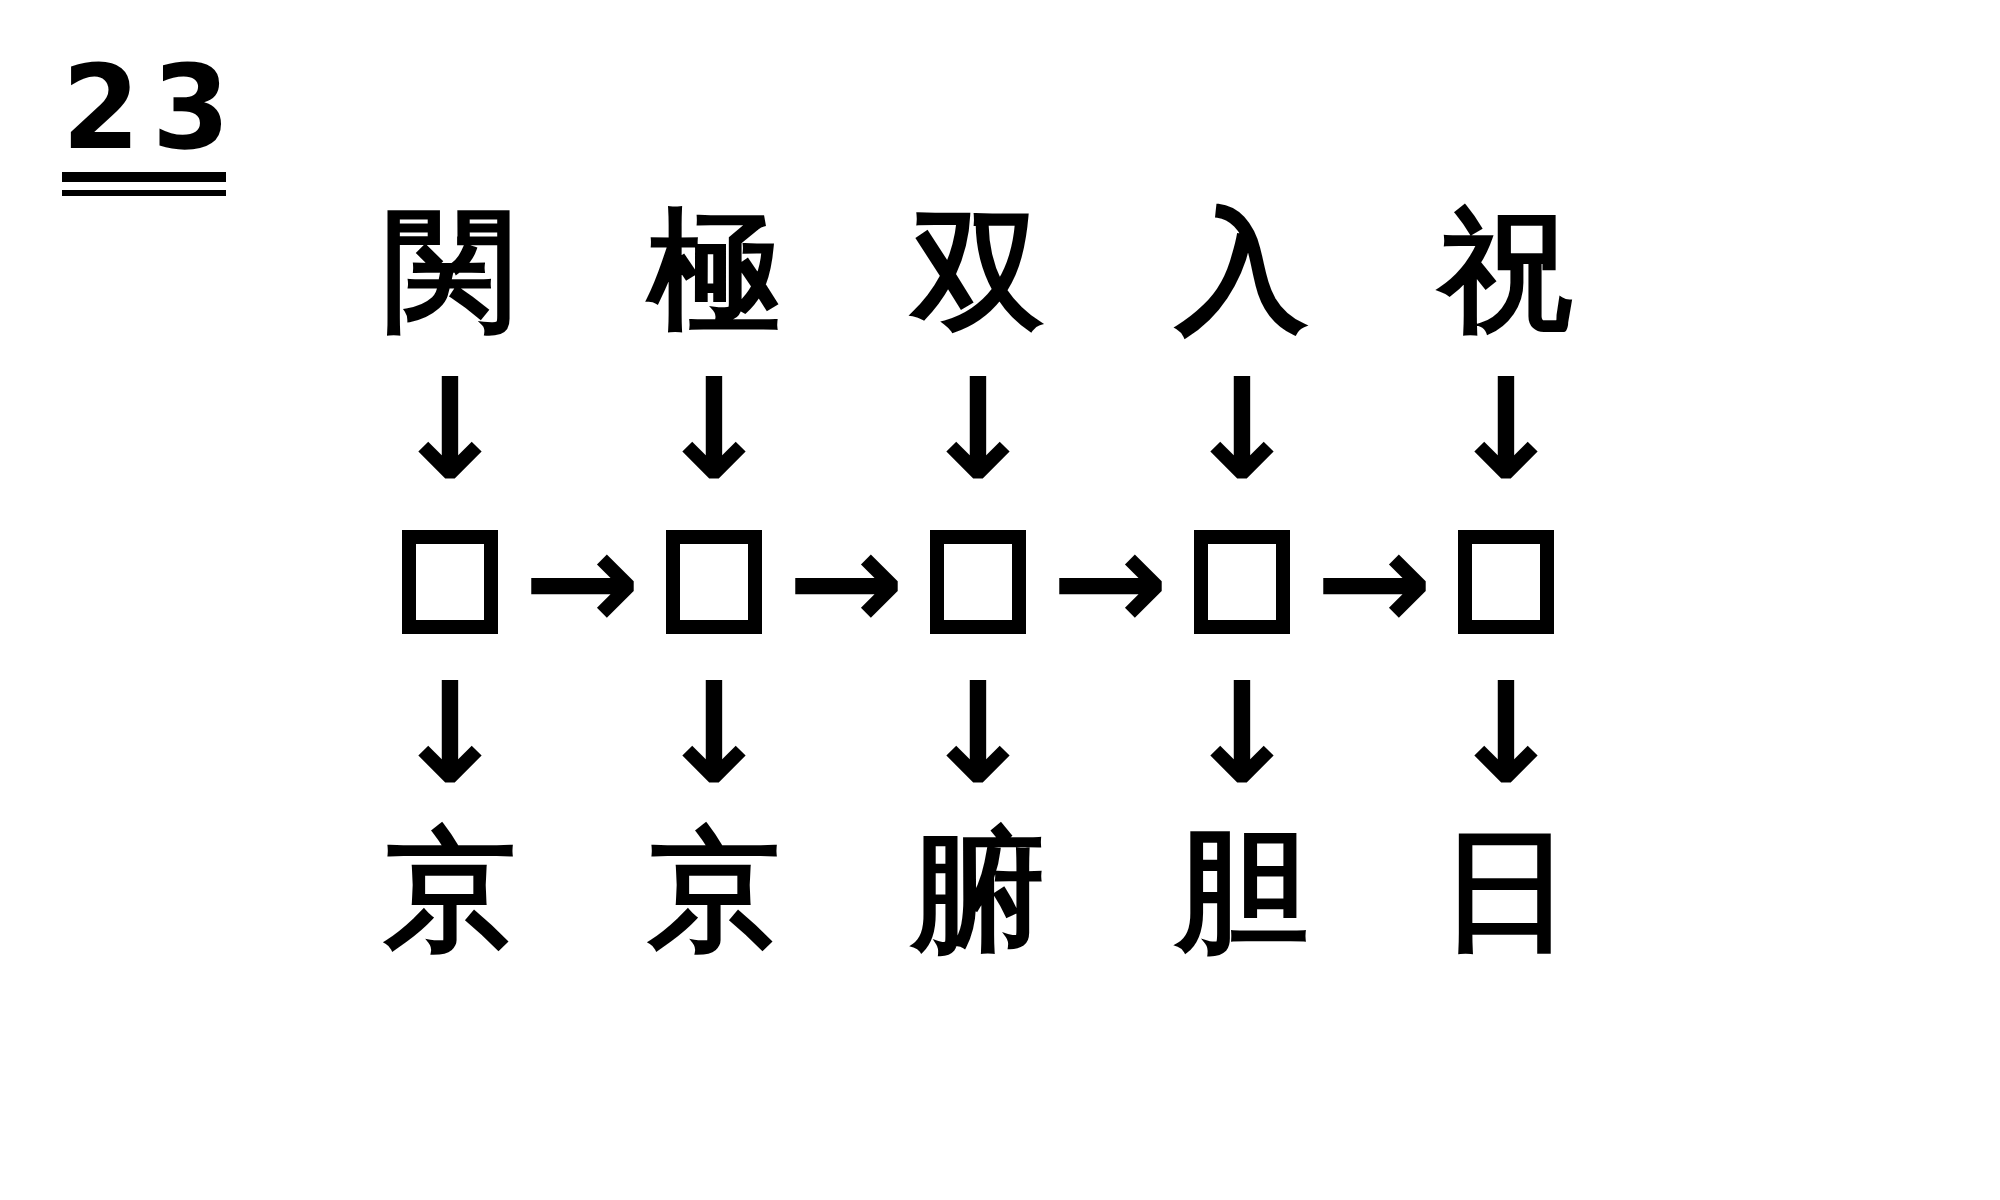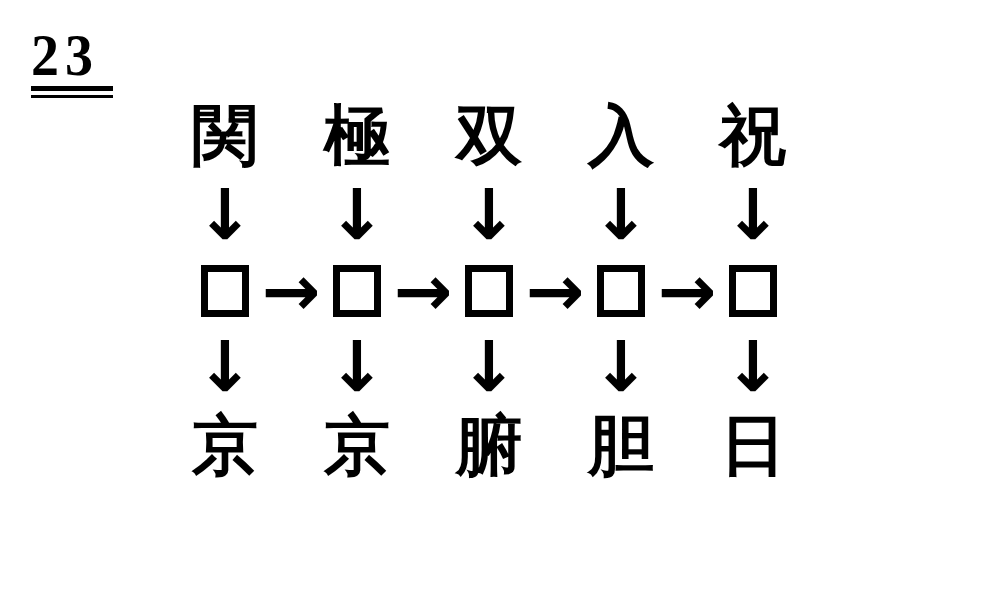--- a/index.html
+++ b/index.html
@@ -12,21 +12,21 @@
   .page {
     position: relative;
     width: 1000px; height: 600px;
     background: #ffffff;
     color: #000000;
   }
 
   
   .number-block {
     position: absolute;
-    left: 31px; top: 26px; font-family: Liberation Serif, serif;
+    left: 31px; top: 26px;
   }
   .puzzle-number {
     font-size: 56px;
     font-weight: 800;
     letter-spacing: 6px;
     line-height: 1;
     transform: scaleY(1.04);
     transform-origin: top left;
     color: #000000;
   }

